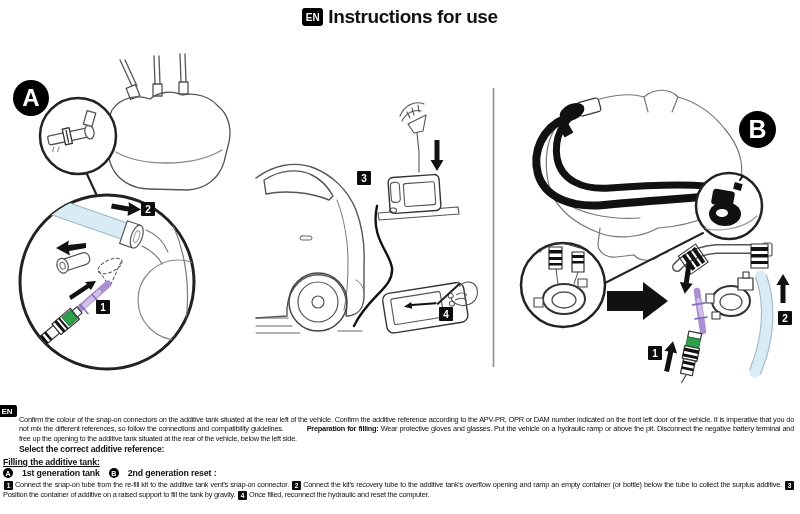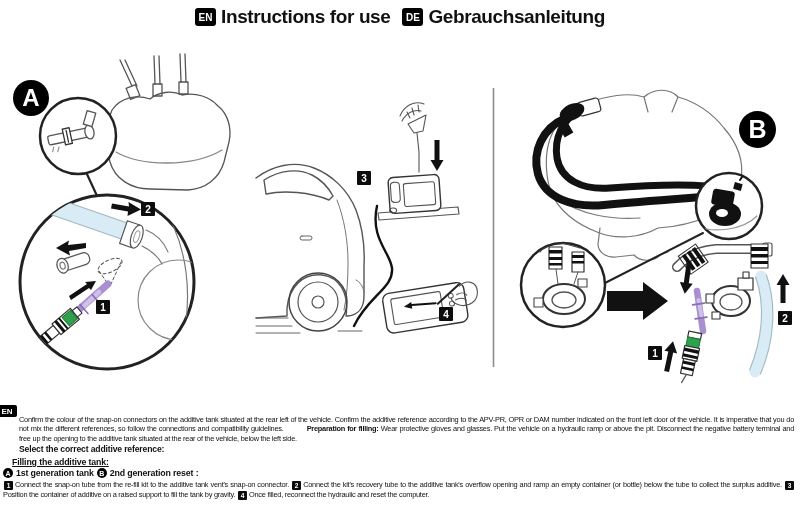--- a/index.html
+++ b/index.html
@@ -20,41 +20,37 @@
   .sqlabel{position:absolute;width:14px;height:14px;background:#0c0c0c;color:#fff;
     font-size:10px;font-weight:bold;display:flex;align-items:center;justify-content:center;border-radius:1px;}
   
   .bottom{position:absolute;left:0;top:402px;width:800px;}
   .en-badge{position:absolute;left:-3px;top:3px;width:20px;height:12px;background:#000;color:#fff;
     font-size:8px;font-weight:bold;display:flex;align-items:center;justify-content:center;border-radius:2px;}
   .sel-heading{position:absolute;left:19px;top:18px;font-size:8.6px;font-weight:bold;letter-spacing:-0.15px;margin-top:24px;}
   .para{position:absolute;left:19px;top:13px;width:775px;font-size:7.4px;line-height:9.3px;
     letter-spacing:-0.25px;text-align:justify;}
   .para b{letter-spacing:-0.25px;padding-left:21px;}
-  .fill-heading{position:absolute;left:3px;top:55px;font-size:8.8px;font-weight:bold;text-decoration:underline;letter-spacing:-0.15px;margin-left:9px;}
-  .gen-line{position:absolute;left:3px;top:66px;font-size:8.8px;font-weight:bold;letter-spacing:-0.15px;display:flex;align-items:center;gap:3px;}
+  .fill-heading{position:absolute;left:3px;top:55px;font-size:8.8px;font-weight:bold;text-decoration:underline;letter-spacing:-0.15px;}
+  .gen-line{position:absolute;left:3px;top:66px;font-size:8.8px;font-weight:bold;letter-spacing:-0.15px;display:flex;align-items:center;gap:9px;}
   .gen-marker{display:inline-flex;width:10px;height:10px;background:#000;color:#fff;border-radius:50%;
     font-size:7px;font-weight:bold;align-items:center;justify-content:center;flex:0 0 auto;}
   .steps{position:absolute;left:3px;top:78px;width:793px;font-size:7.4px;line-height:9.3px;
     letter-spacing:-0.25px;text-align:justify;}
   .stepnum{display:inline-block;width:9px;height:9px;background:#0c0c0c;color:#fff;font-size:6.5px;font-weight:bold;
     line-height:9px;text-align:center;border-radius:1px;vertical-align:-1px;margin:0 2px 0 1px;letter-spacing:0;}
   svg{position:absolute;left:0;top:0;}
 </style>
 </head>
 <body>
 
 <div class="header">
   <span class="title-item">
     <span class="lang-chip">EN</span>
     <span>Instructions for use</span>
-  </span>
-  <span class="title-item">
-    <span class="lang-chip">DE</span>
-    <span>Gebrauchsanleitung</span>
   </span>
 </div>
 
 <svg width="800" height="514" viewBox="0 0 800 514">
   <defs>
     <clipPath id="clipA">
         <circle cx="107" cy="282" r="87"></circle>
       </clipPath>
     <clipPath id="clipBL">
         <circle cx="563" cy="285" r="42"></circle>

